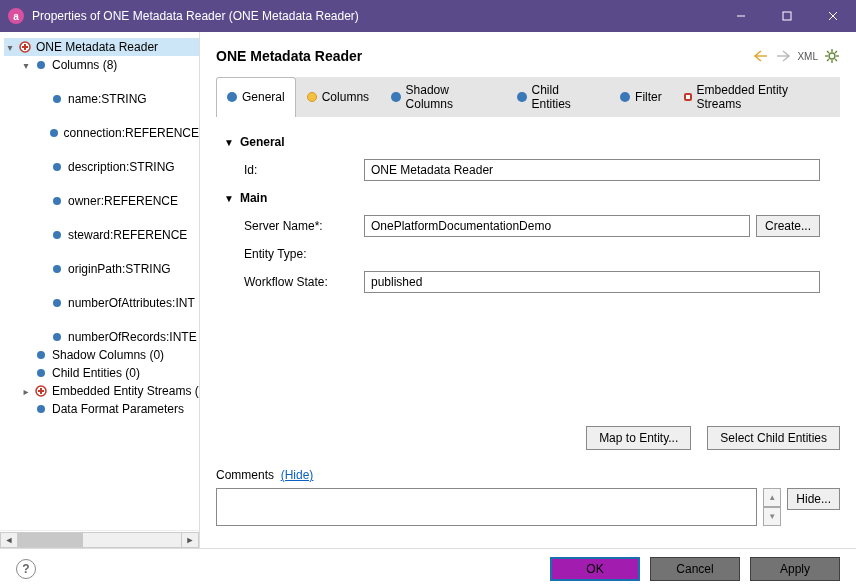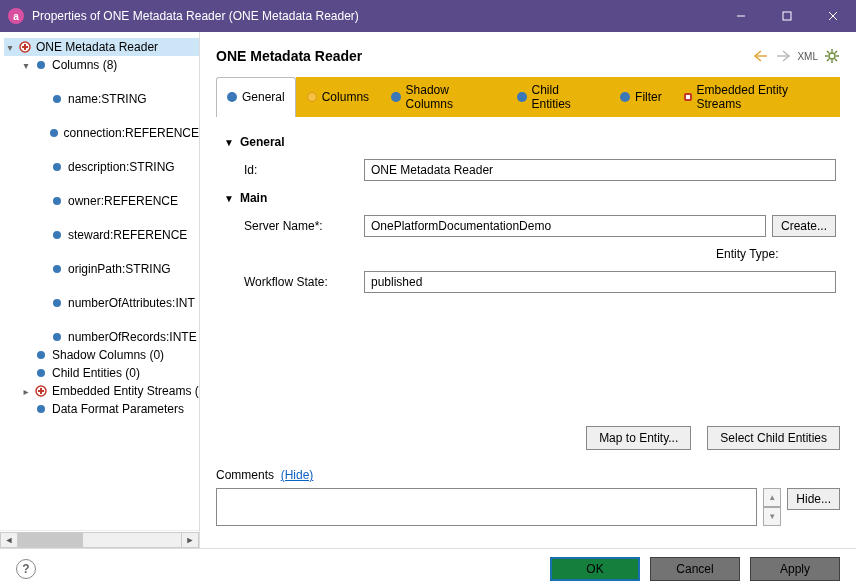--- a/index.html
+++ b/index.html
@@ -30,50 +30,50 @@
 .sidebar-scroll .sb-thumb { position: absolute; left: 0; width: 40%; height: 100%; background: #c8c8c8; }
 
 .main { flex: 1; padding: 16px 16px 0 16px; position: relative; }
 .header-row { display: flex; align-items: center; margin-bottom: 12px; }
 .header-row h1 { font-size: 14px; font-weight: bold; flex: 1; }
 .header-icons { display: flex; gap: 6px; align-items: center; }
 .header-icons .ic { width: 16px; height: 16px; display: flex; align-items: center; justify-content: center; }
 .xml-label { font-size: 10px; color: #555; }
 
 .tabs { display: flex; border-bottom: 1px solid #bbb; gap: 0; }
-.tab { padding: 5px 10px 6px 10px; display: flex; align-items: center; gap: 5px; border: 1px solid transparent; border-bottom: none; position: relative; top: 1px; background: #eab308; cursor: default; }
+.tab { padding: 5px 10px 6px 10px; display: flex; align-items: center; gap: 5px; border: 1px solid transparent; border-bottom: none; position: relative; top: 1px; background: #e5e5e5; cursor: default; }
 .tab.active { border-color: #bbb; border-radius: 3px 3px 0 0; background: #fff; }
 .tab .dot { width: 10px; height: 10px; border-radius: 50%; }
 .tab .dot.blue { background: #3a78b8; }
 .tab .dot.warn { background: #f6c042; border: 1px solid #d89a1a; }
 .tab .dot.red { border: 2px solid #c0392b; width: 8px; height: 8px; border-radius: 2px; background: #fff; }
 
 .form-area { padding: 12px 4px 0 8px; }
 .section-head { display: flex; align-items: center; gap: 6px; font-weight: bold; margin: 6px 0 10px 0; cursor: default; }
 .section-head .caret { font-size: 10px; }
-.form-row { display: flex; align-items: center; margin: 4px 0 10px 20px; justify-content: flex-end; }
+.form-row { display: flex; align-items: center; margin: 4px 16px 10px 20px; }
 .form-row .flabel { width: 120px; color: #000; }
 .form-row input[type=text] { flex: 1; height: 22px; border: 1px solid #888; padding: 0 6px; font-size: 12px; background: #fff; }
 .btn-sm { height: 22px; padding: 0 8px; margin-left: 6px; border: 1px solid #888; background: #efefef; cursor: default; }
 
 .action-btns { position: absolute; right: 16px; top: 394px; display: flex; gap: 16px; }
 .action-btns button { height: 24px; padding: 0 12px; border: 1px solid #888; background: #efefef; }
 
 .comments { position: absolute; left: 16px; right: 16px; top: 436px; }
 .comments .chead { margin-bottom: 6px; }
 .comments .hide-link { color: #0b61c4; text-decoration: underline; cursor: pointer; }
 .comments .crow { display: flex; gap: 6px; align-items: stretch; }
 .comments textarea { flex: 1; height: 38px; border: 1px solid #888; resize: none; font-family: inherit; padding: 4px; }
 .comments .spin { width: 18px; display: flex; flex-direction: column; }
 .comments .spin div { flex: 1; border: 1px solid #aaa; background: #f4f4f4; display: flex; align-items: center; justify-content: center; font-size: 8px; color: #888; }
 
 .footer { height: 40px; border-top: 1px solid #ddd; display: flex; align-items: center; padding: 0 16px; justify-content: flex-end; gap: 10px; }
 .footer .help { margin-right: auto; width: 20px; height: 20px; border: 1.5px solid #888; border-radius: 50%; display: flex; align-items: center; justify-content: center; color: #666; font-weight: bold; }
 .footer button { width: 90px; height: 24px; border: 1px solid #404040; background: #737373; }
-.footer button.primary { border: 2px solid #1a6fb0; background: #15803d; margin-left: 36px; }
+.footer button.primary { border: 2px solid #1a6fb0; background: #a21caf; margin-left: 36px; }
 </style>
 </head>
 <body>
 
 <div class="titlebar">
   <div class="app-icon">a</div>
   <div class="title">Properties of ONE Metadata Reader (ONE Metadata Reader)</div>
   <div class="winbtns">
     <div class="winbtn">
         <svg width="10" height="10">

